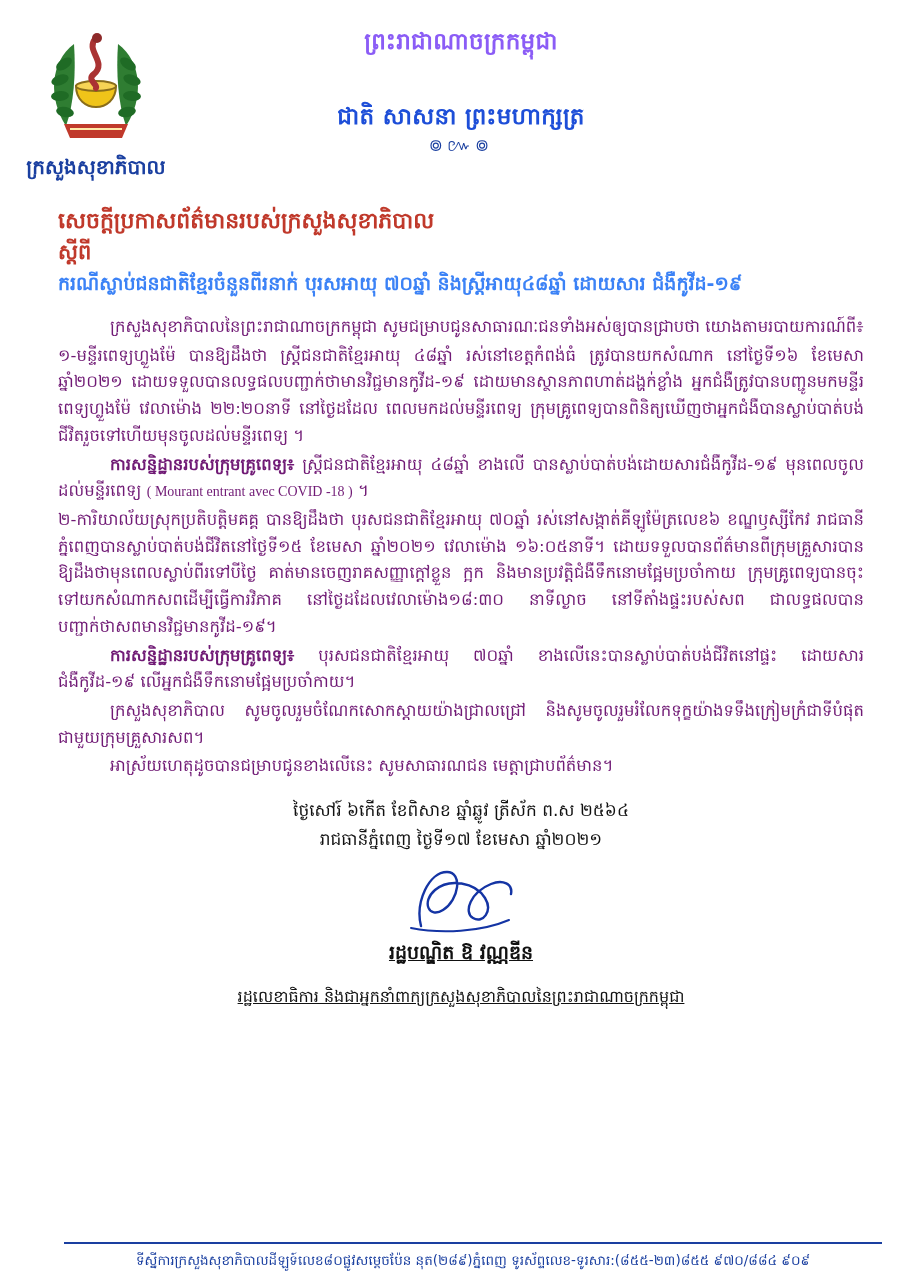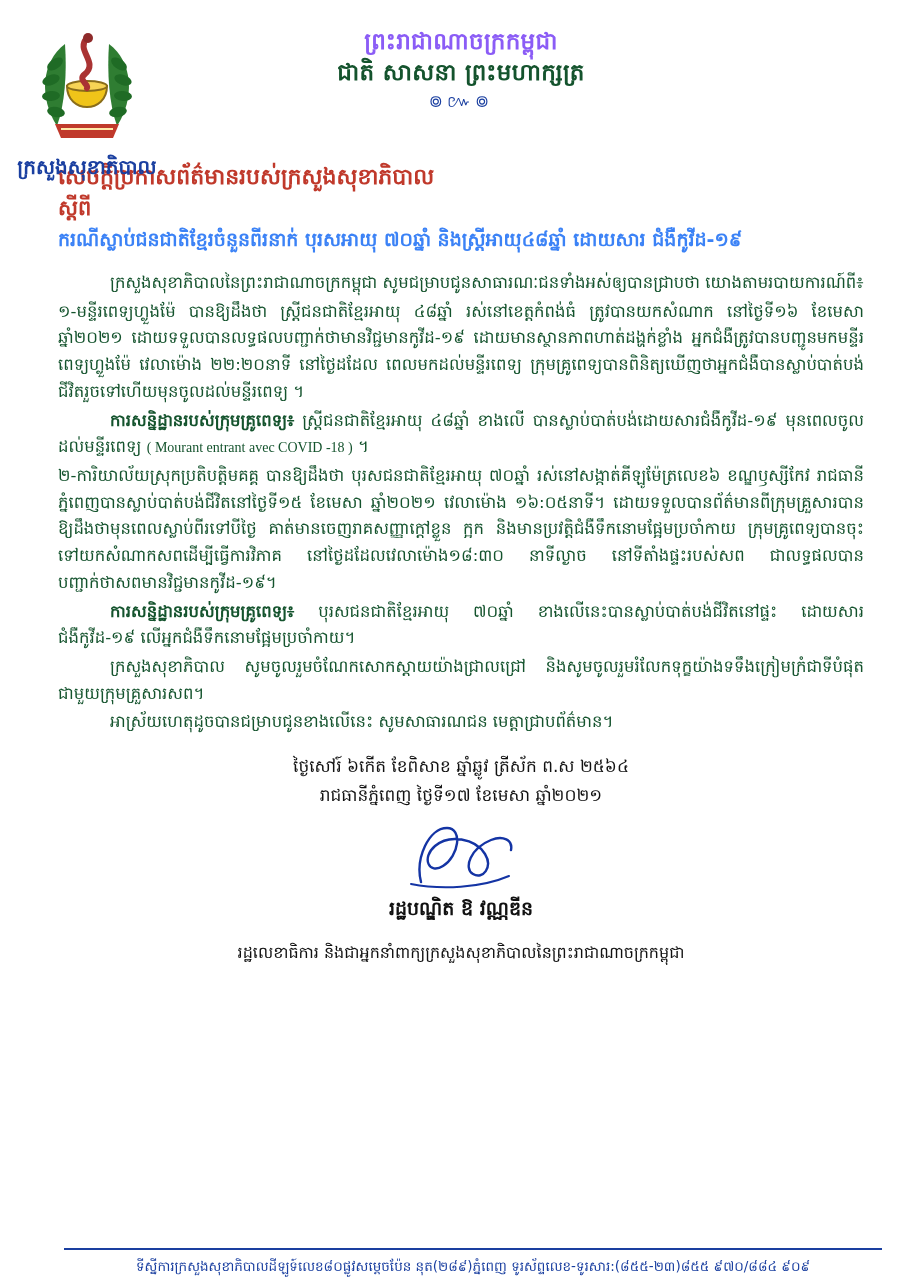--- a/index.html
+++ b/index.html
@@ -29,37 +29,38 @@
     position: relative;
   }
   .kingdom-line1 {
     color: #8b5cf6;
     font-size: 23px;
     font-weight: bold;
     line-height: 1.35;
     letter-spacing: 0.3px;
   }
   .kingdom-line2 {
-    color: #14532d;
+    color: #1d4ed8;
     font-size: 23px;
     font-weight: bold;
     line-height: 1.35;
     letter-spacing: 0.3px;
+    margin-top: 44px;
   }
   .ornament {
     color: #1a3fa0;
     font-size: 17px;
     letter-spacing: 4px;
     margin-top: 2px;
   }
 
   
   .emblem-wrap {
     position: absolute;
-    left: 2px;
+    left: 11px;
     top: 28px;
     width: 170px;
     text-align: center;
   }
   .emblem {
     width: 120px;
     height: 122px;
     margin: 0 auto;
     position: relative;
   }
@@ -93,21 +94,21 @@
     font-weight: bold;
     line-height: 1.5;
     margin-top: 2px;
   }
 
   
   .body {
     margin-top: 16px;
     font-size: 16.5px;
     line-height: 1.62;
-    color: #14532d;
+    color: #701a75;
     text-align: justify;
   }
   .para {
     margin: 0 0 2px 0;
   }
   .indent {
     text-indent: 52px;
   }
   .latin {
     font-family: "Liberation Serif", serif;
@@ -122,20 +123,21 @@
     text-align: center;
     margin-top: 16px;
     font-size: 17px;
     line-height: 1.7;
   }
 
   
   .sign-area {
     text-align: center;
     margin-top: 8px;
+    text-decoration: underline;
   }
   .signature-mark {
     height: 76px;
     position: relative;
   }
   .signature-mark svg { display: block; margin: 0 auto; }
   .signer-name {
     font-size: 19px;
     font-weight: bold;
     margin-top: 2px;
@@ -144,21 +146,21 @@
     font-size: 16px;
     margin-top: 18px;
   }
 
   
   .footer {
     position: absolute;
     left: 0;
     right: 0;
     bottom: 0;
-    padding: 8px 40px 4px 40px;
+    padding: 8px 40px 10px 40px;
     box-sizing: border-box;
     margin-left: 24px;
   }
   .footer-rule {
     border-top: 2px solid #1a3fa0;
     margin-bottom: 7px;
   }
   .footer-text {
     color: #1a3fa0;
     font-size: 13.5px;

